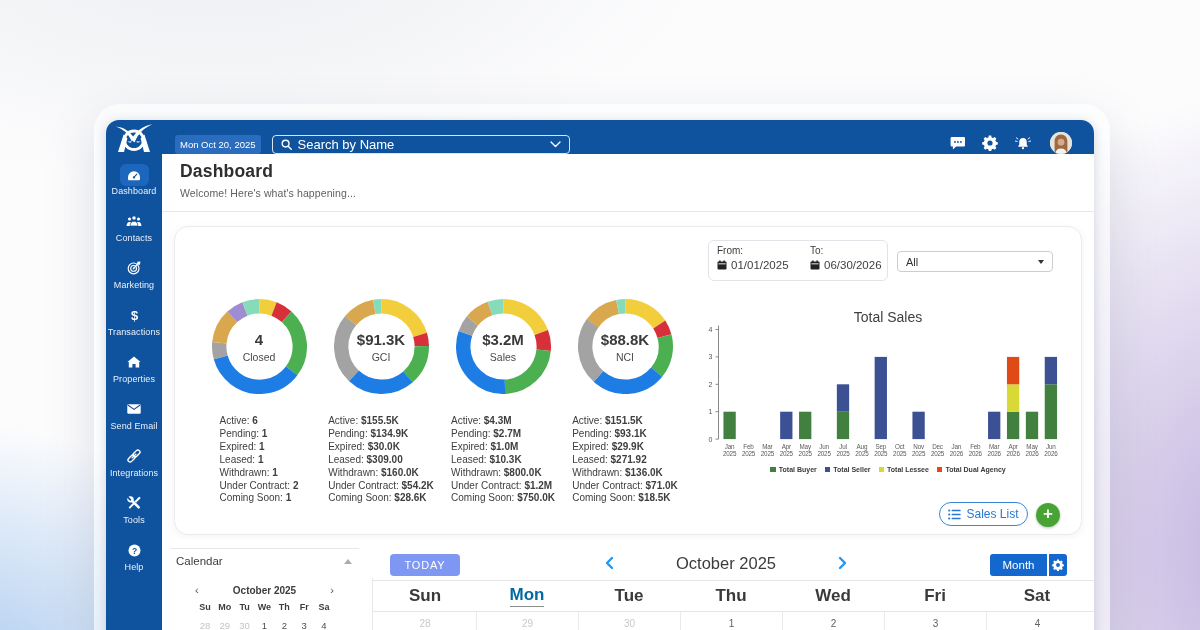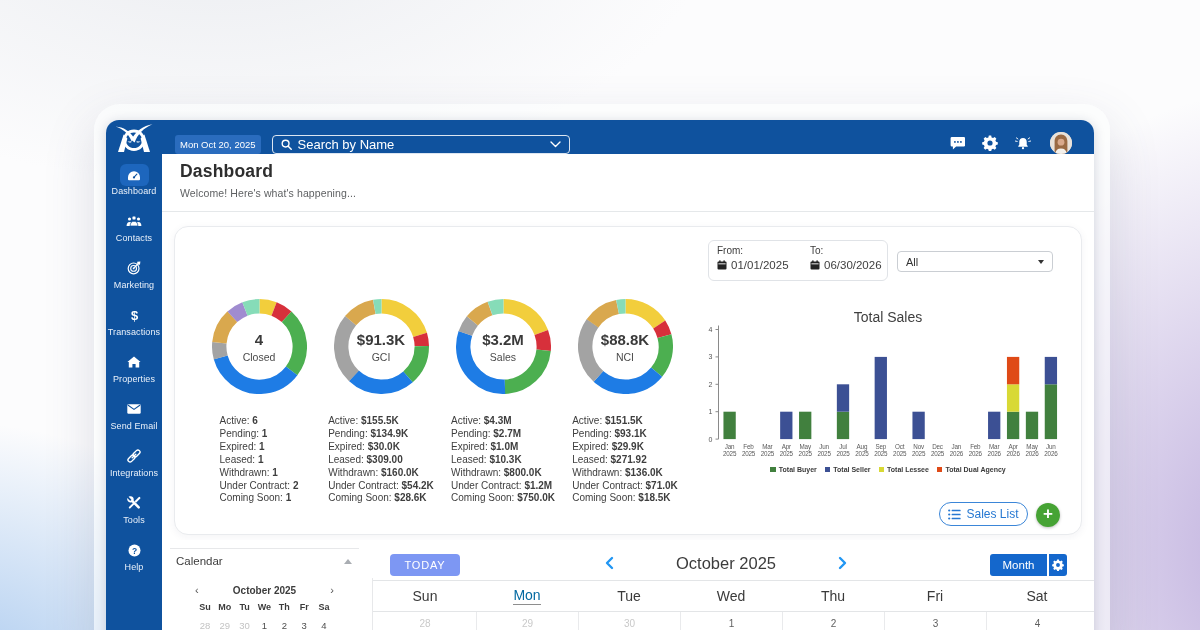--- a/index.html
+++ b/index.html
@@ -90,21 +90,21 @@
   .maincal { position:absolute; left:211px; top:0; right:0; height:100%; }
   .today-btn { position:absolute; left:17px; top:14px; width:70px; height:22px; background:#7d97f3; color:#fff; border-radius:4px; font-size:11px; letter-spacing:0.8px; display:flex; align-items:center; justify-content:center; }
   .calnav { position:absolute; left:0; top:14px; width:100%; height:22px; }
   .calnav .chev { position:absolute; top:2px; }
   .calnav .cal-month { position:absolute; left:233px; top:0px; width:240px; text-align:center; font-size:16.5px; color:#3c3c3c; }
   .month-btn { position:absolute; left:617px; top:14px; width:57px; height:22px; background:#1467cc; color:#fff; border-radius:3px 0 0 3px; font-size:11.5px; display:flex; align-items:center; justify-content:center; }
   .gearcal-btn { position:absolute; left:676px; top:14px; width:18px; height:22px; background:#1467cc; border-radius:0 3px 3px 0; display:flex; align-items:center; justify-content:center; }
   .cal-hr1 { position:absolute; left:0; right:0; top:40px; border-top:1px solid #e3e5e7; }
   .cal-hr2 { position:absolute; left:0; right:0; top:71px; border-top:1px solid #e3e5e7; }
   .dayrow { position:absolute; left:1px; top:41px; width:714px; height:30px; display:flex; }
-  .dayrow div { width:102px; display:flex; align-items:center; justify-content:center; font-size:14px; font-weight:normal; color:#3a3a3a; }
+  .dayrow div { width:102px; display:flex; align-items:center; justify-content:center; font-size:17px; font-weight:bold; color:#3a3a3a; }
   .dayrow div.today { color:#0369a1; }
   .dayrow div.today span { border-bottom:1.5px solid #8e8e8e; padding-bottom:1px; }
   .daterow { position:absolute; left:1px; top:72px; width:714px; height:60px; display:flex; }
   .daterow div { width:102px; text-align:center; font-size:10px; color:#5f5f5f; padding-top:6px; border-left:1px solid #e9eaec; }
   .daterow div:first-child { border-left:none; }
   .daterow div.muted { color:#c9c9c9; }
   svg { display:block; }
 </style>
 </head>
 <body>
@@ -559,22 +559,22 @@
                   <path fill="#fff" d="M8,0.5 l1.2,0.1 0.4,1.8 a5.5,5.5 0 0 1 1.5,0.6 l1.6,-1 1.7,1.7 -1,1.6 a5.5,5.5 0 0 1 0.6,1.5 l1.8,0.4 0,2.4 -1.8,0.4 a5.5,5.5 0 0 1 -0.6,1.5 l1,1.6 -1.7,1.7 -1.6,-1 a5.5,5.5 0 0 1 -1.5,0.6 l-0.4,1.8 -2.4,0 -0.4,-1.8 a5.5,5.5 0 0 1 -1.5,-0.6 l-1.6,1 -1.7,-1.7 1,-1.6 a5.5,5.5 0 0 1 -0.6,-1.5 l-1.8,-0.4 0,-2.4 1.8,-0.4 a5.5,5.5 0 0 1 0.6,-1.5 l-1,-1.6 1.7,-1.7 1.6,1 a5.5,5.5 0 0 1 1.5,-0.6 l0.4,-1.8 Z M8,5.4 a2.6,2.6 0 1 0 0,5.2 a2.6,2.6 0 0 0 0,-5.2 Z"></path>
                 </svg>
             </div>
             <div class="cal-hr1"></div>
             <div class="dayrow" id="main-dayrow">
                 <div>Sun</div>
                 <div class="today">
                   <span>Mon</span>
                 </div>
                 <div>Tue</div>
+                <div>Thu</div>
                 <div>Wed</div>
-                <div>Thu</div>
                 <div>Fri</div>
                 <div>Sat</div>
               </div>
             <div class="cal-hr2"></div>
             <div class="daterow" id="main-daterow">
                 <div class="muted">28</div>
                 <div class="muted">29</div>
                 <div class="muted">30</div>
                 <div>1</div>
                 <div>2</div>

